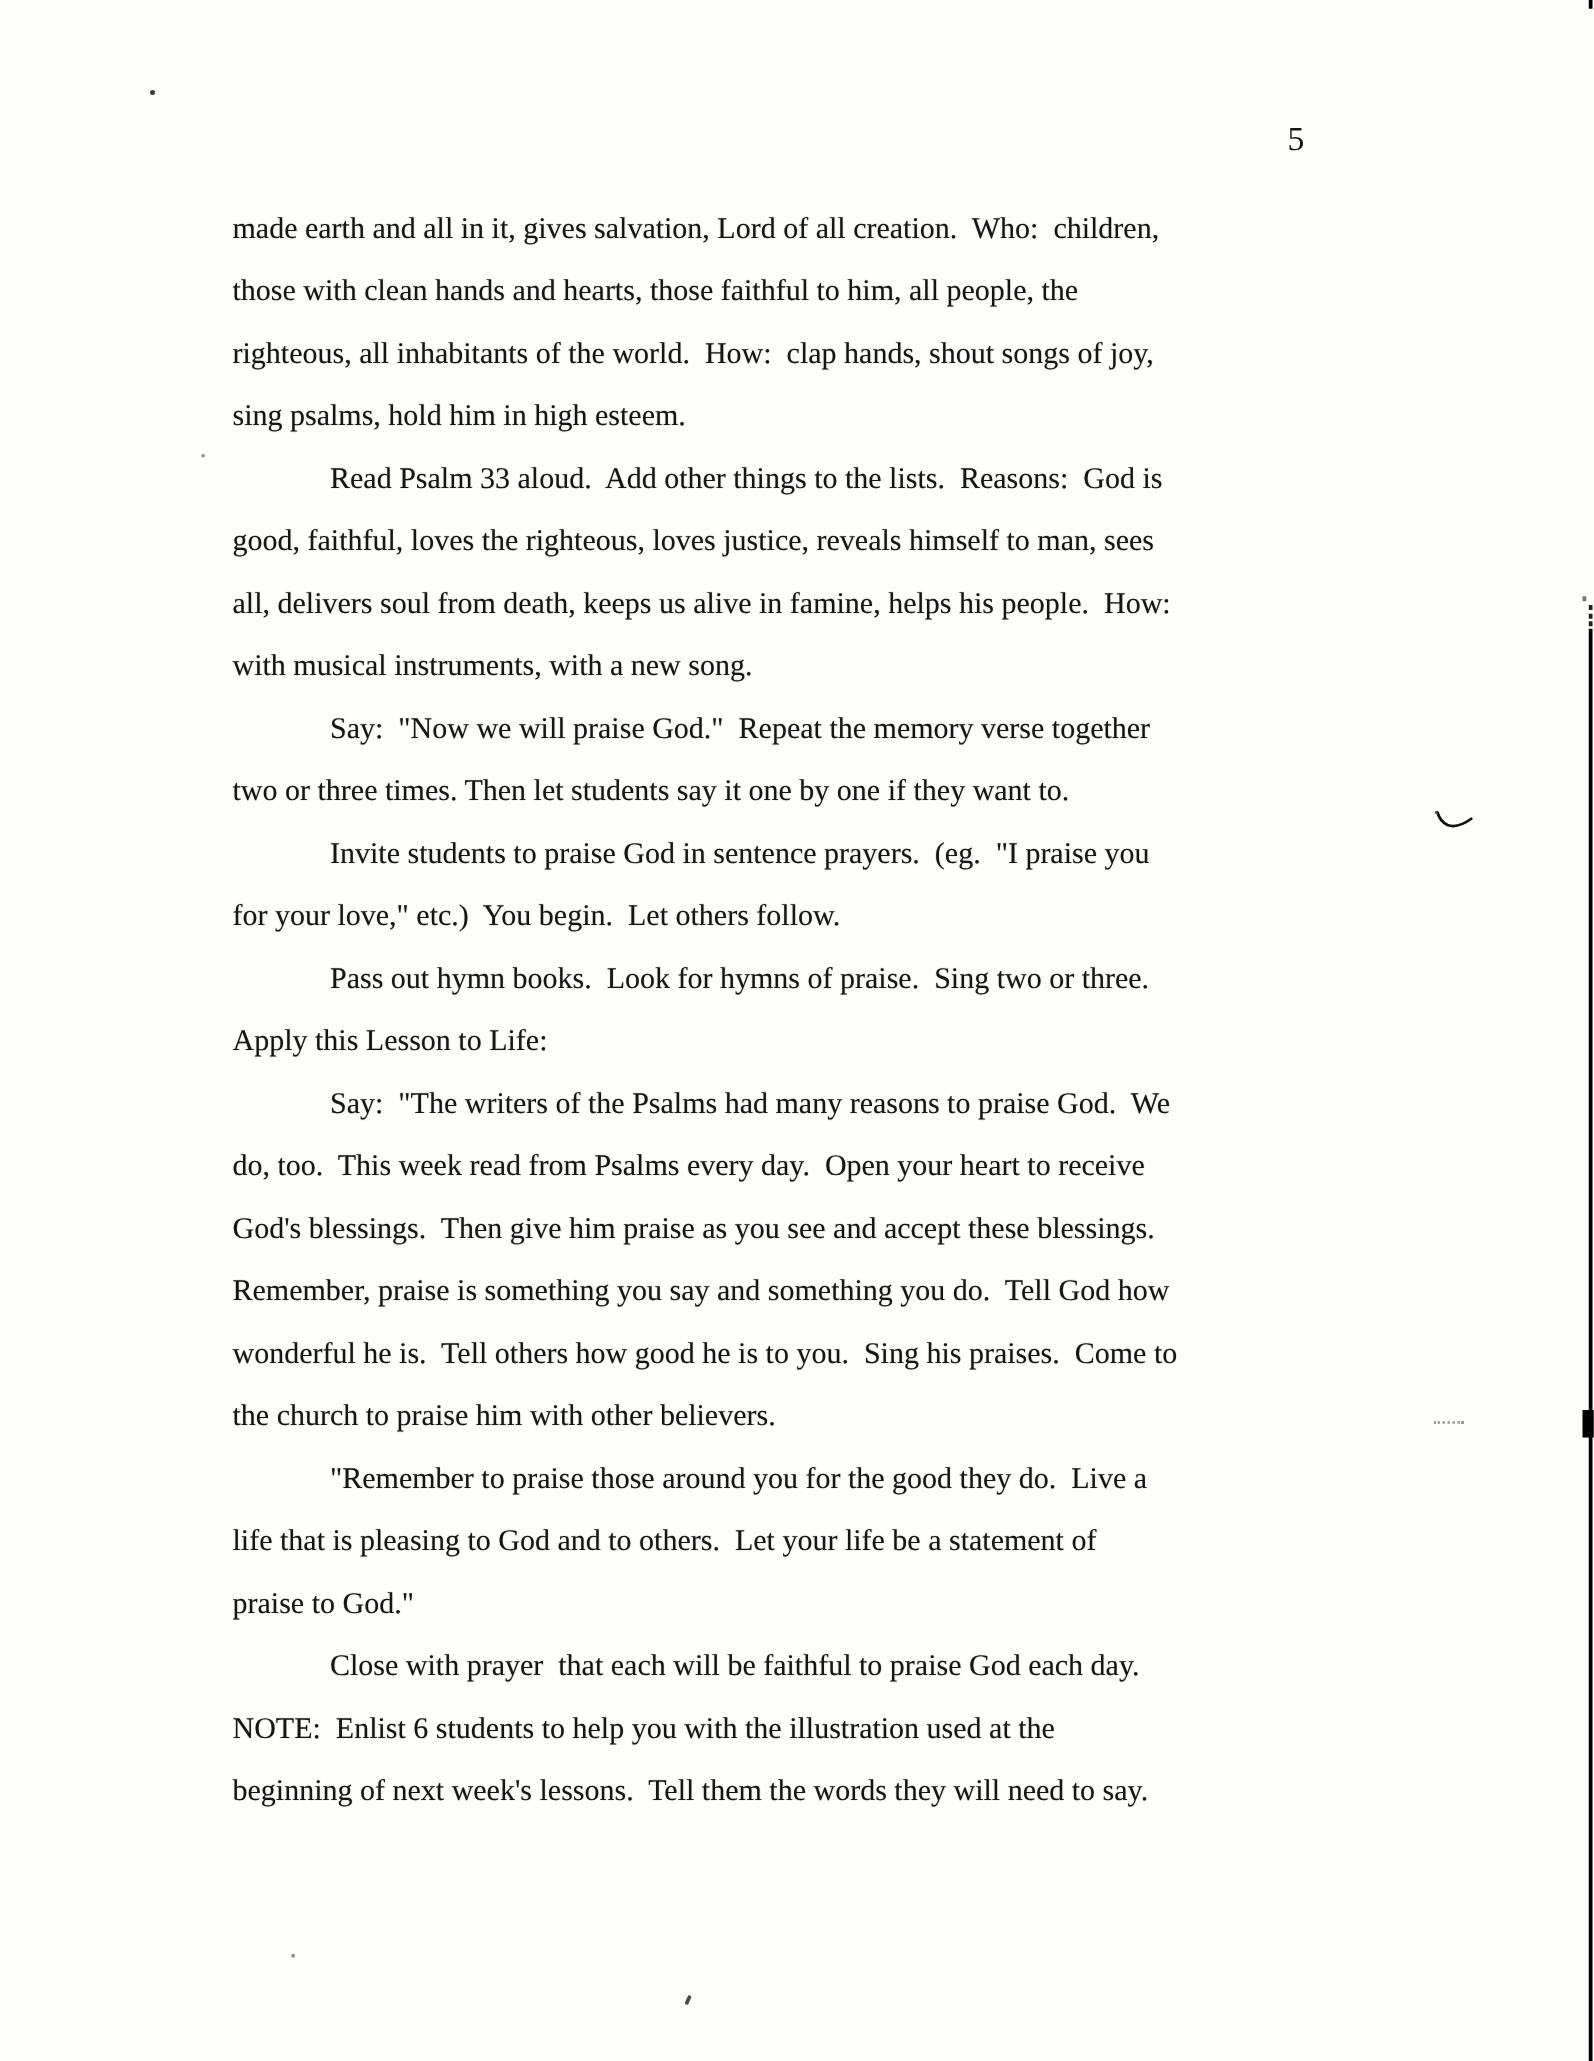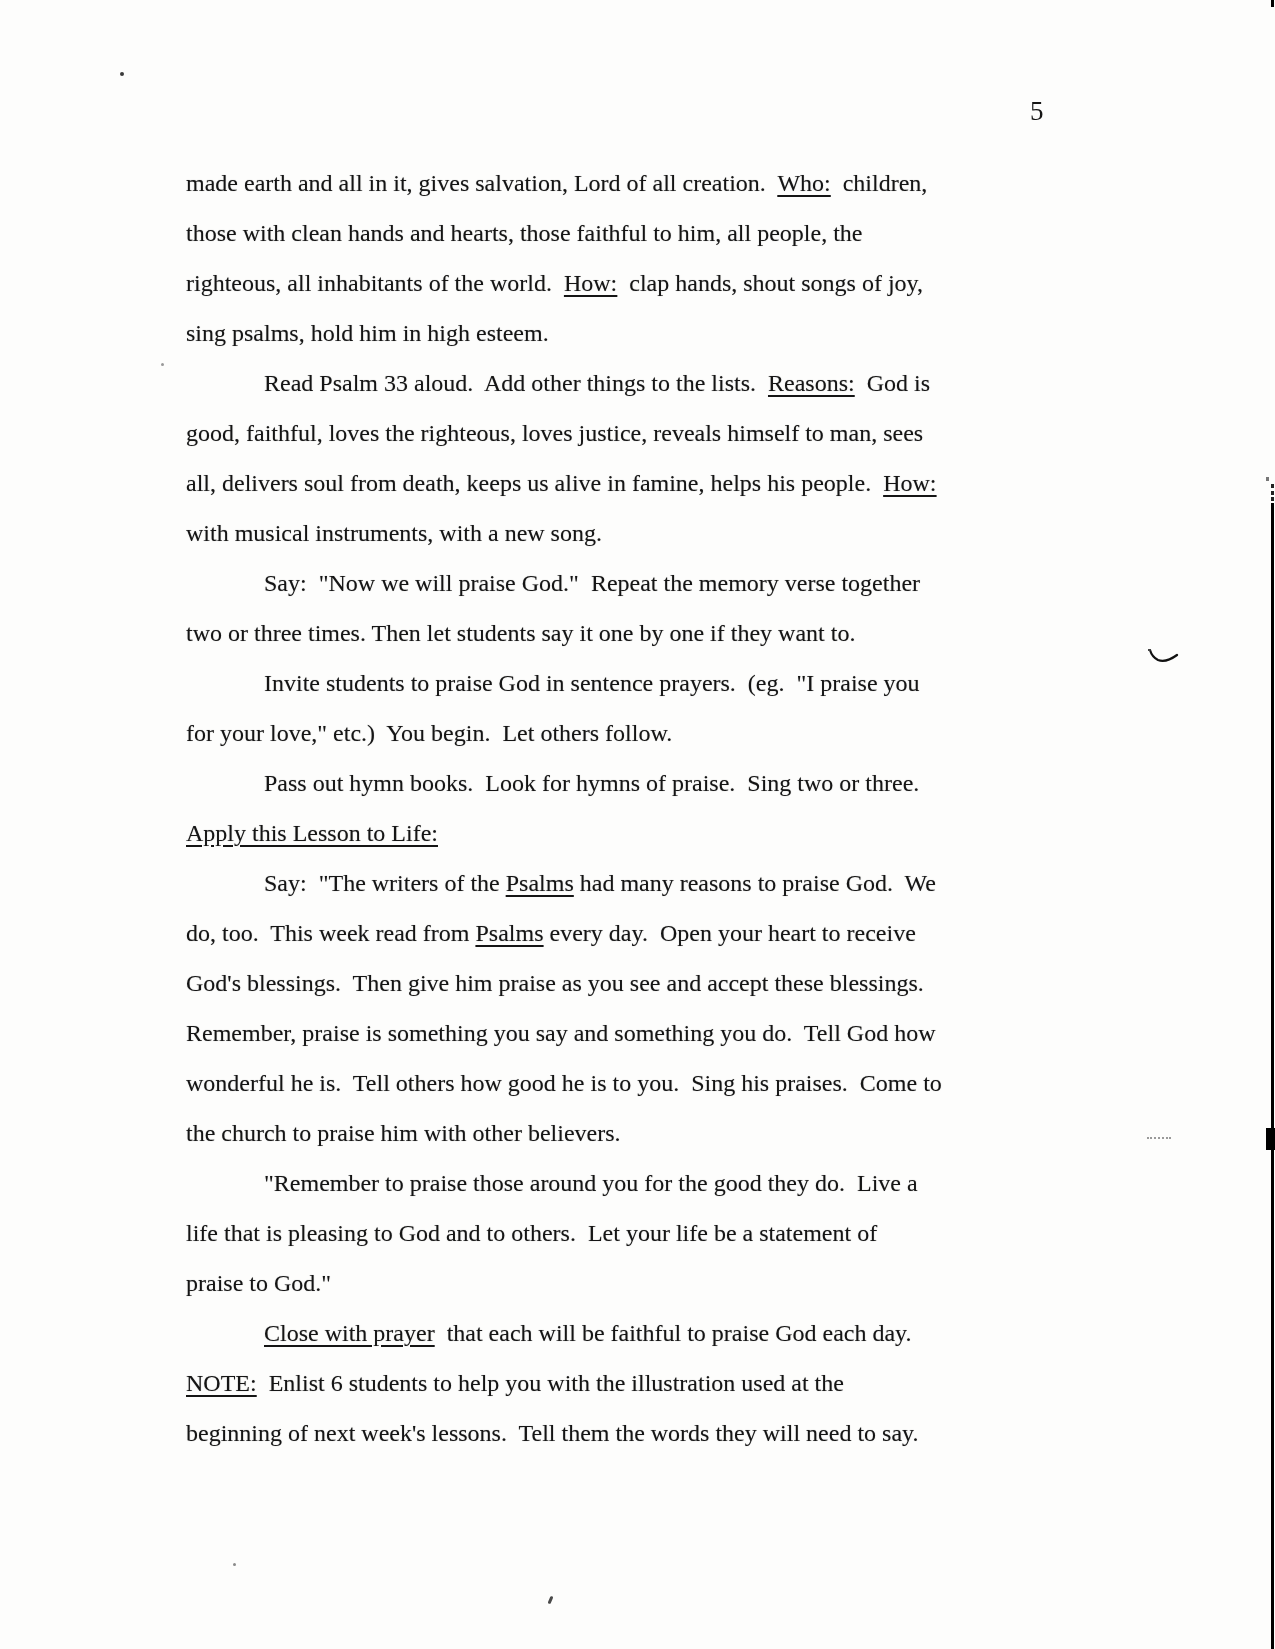--- a/index.html
+++ b/index.html
@@ -26,21 +26,20 @@
     left: 186px; top: 158px;
     width: 900px;
     font-size: 24px;
     line-height: 50px;
     white-space: pre;
     text-shadow: 0 0 1px rgba(17,17,17,0.35);
   }
   .line { height: 50px; }
   .line.indent { padding-left: 78px; }
   .u {
-    text-decoration: underline;
     text-decoration-thickness: 2px;
     text-underline-offset: 4px;
   }
   
   .scan-edge-line {
     position: absolute; left: 1271px; top: 503px;
     width: 3px; height: 1146px; background: #000;
   }
   .scan-edge-blob {
     position: absolute; left: 1266px; top: 1128px;

